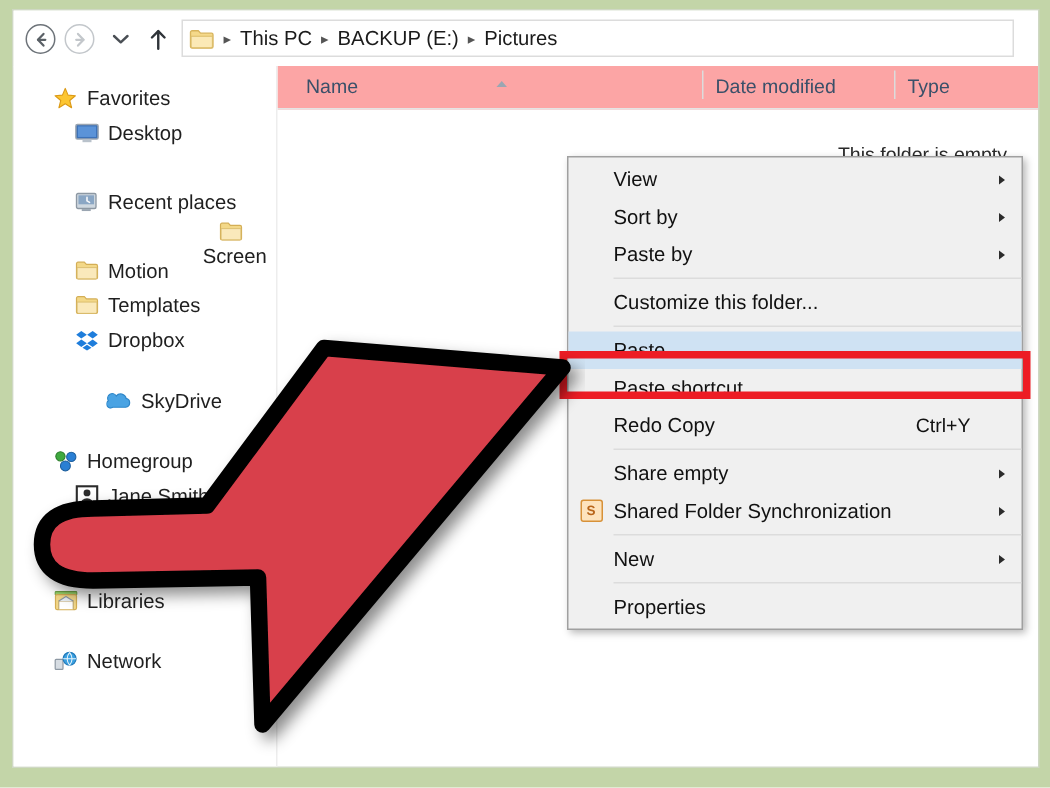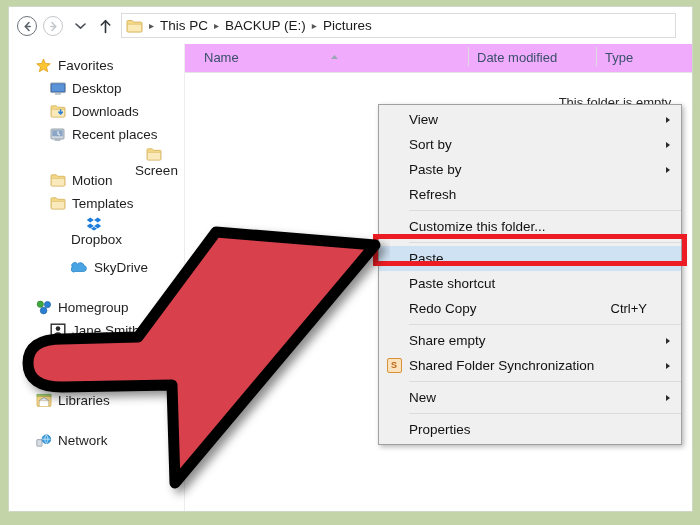--- a/index.html
+++ b/index.html
@@ -54,21 +54,21 @@
     font-family:"Liberation Sans", sans-serif;
   }
   .crumb-sep{
     color:#555;font-size:10px;padding:0 4px 0 4px;
     display:inline-flex;align-items:center;
   }
 
   
   .colhead{
     position:absolute;left:175px;top:37px;width:508px;height:28px;
-    background:#f0abfc;border-bottom:1px solid #e4e4e4;
+    background:#fca5a5;border-bottom:1px solid #e4e4e4;
   }
   .colhead .ch{
     position:absolute;top:6px;font-size:13px;color:#3a5069;
     font-family:"Liberation Sans", sans-serif;white-space:nowrap;
   }
   .colhead .divider{position:absolute;top:3px;width:1px;height:19px;background:#dcdcdc;}
   .sortcaret{position:absolute;left:146px;top:2px;}
 
   
   .sidebar{
@@ -226,30 +226,20 @@
         <span class="ic">
           <svg width="16" height="14" viewBox="0 0 16 14" aria-hidden="true">
             <rect x="0.6" y="1" width="14.8" height="9.6" rx="1" fill="#3d72b8" stroke="#9aa5b1" stroke-width="1"></rect>
             <rect x="2" y="2.3" width="12" height="7" fill="#5b93d8"></rect>
             <rect x="5" y="11" width="6" height="1.8" fill="#b9c2cb"></rect>
           </svg>
         </span>
         <span class="lbl">Desktop</span>
       </div>
 
-      <div class="nav-item" style="top:56px;padding-left:40px;">
-        <span class="ic">
-          <svg width="16" height="15" viewBox="0 0 16 15" aria-hidden="true">
-            <path d="M1 2.8 a1 1 0 0 1 1-1 h4.2 l1.4 1.5 H14 a1 1 0 0 1 1 1 V12 a1 1 0 0 1-1 1 H2 a1 1 0 0 1-1-1 Z" fill="#f3d888" stroke="#d4ae55" stroke-width=".8"></path>
-            <path d="M1.4 5.4 H14.6 V11.9 a1 1 0 0 1-1 1 H2.4 a1 1 0 0 1-1-1 Z" fill="#fae9bb" stroke="#d9bb6b" stroke-width=".6"></path>
-            <path d="M10.6 6 v3.2 M8.9 8.2 L10.6 10 L12.3 8.2" stroke="#2a7fd4" stroke-width="1.6" fill="none" stroke-linecap="round" stroke-linejoin="round"></path>
-          </svg>
-        </span>
-        <span class="lbl">Downloads</span>
-      </div>
 
       <div class="nav-item" style="top:79px;padding-left:40px;">
         <span class="ic">
           <svg width="16" height="15" viewBox="0 0 16 15" aria-hidden="true">
             <rect x="1" y="2" width="13" height="10" rx="1" fill="#cfd8e0" stroke="#8d98a3" stroke-width=".9"></rect>
             <rect x="2.3" y="3.2" width="10.4" height="6" fill="#8aa6c4"></rect>
             <path d="M8 4.6 v2.3 l1.7 1" stroke="#f5f7fa" stroke-width="1.1" fill="none" stroke-linecap="round"></path>
             <rect x="4.5" y="12.4" width="6" height="1.3" fill="#9aa5b1"></rect>
           </svg>
         </span>
@@ -279,21 +269,21 @@
       <div class="nav-item" style="top:148px;padding-left:40px;">
         <span class="ic">
           <svg width="16" height="15" viewBox="0 0 16 15" aria-hidden="true">
             <path d="M1 2.8 a1 1 0 0 1 1-1 h4.2 l1.4 1.5 H14 a1 1 0 0 1 1 1 V12 a1 1 0 0 1-1 1 H2 a1 1 0 0 1-1-1 Z" fill="#f3d888" stroke="#d4ae55" stroke-width=".8"></path>
             <path d="M1.4 5.4 H14.6 V11.9 a1 1 0 0 1-1 1 H2.4 a1 1 0 0 1-1-1 Z" fill="#fae9bb" stroke="#d9bb6b" stroke-width=".6"></path>
           </svg>
         </span>
         <span class="lbl">Templates</span>
       </div>
 
-      <div class="nav-item" style="top:171px;flex-direction:column;">
+      <div class="nav-item" style="top:171px;padding-left:40px;">
         <span class="ic">
           <svg width="16" height="15" viewBox="0 0 16 15" aria-hidden="true">
             <path d="M4.2 1.6 L0.8 4.1 L4.2 6.6 L7.9 4.1 Z" fill="#1e7ddb"></path>
             <path d="M11.8 1.6 L15.2 4.1 L11.8 6.6 L8.1 4.1 Z" fill="#1e7ddb"></path>
             <path d="M4.2 7.4 L0.8 9.9 L4.2 12.4 L7.9 9.9 Z" fill="#1e7ddb"></path>
             <path d="M11.8 7.4 L15.2 9.9 L11.8 12.4 L8.1 9.9 Z" fill="#1e7ddb"></path>
             <path d="M8 10.8 L5 12.8 L8 14.6 L11 12.8 Z" fill="#1e7ddb"></path>
           </svg>
         </span>
         <span class="lbl">Dropbox</span>
@@ -382,24 +372,20 @@
       <span class="mtext">Sort by</span>
       <span class="arrow"></span>
     </div>
 
     <div class="mi">
       <span class="gutter"></span>
       <span class="mtext">Paste by</span>
       <span class="arrow"></span>
     </div>
 
-    <div class="mi">
-      <span class="gutter"></span>
-      <span class="mtext">Refresh</span>
-    </div>
 
     <div class="msep"></div>
 
     <div class="mi">
       <span class="gutter"></span>
       <span class="mtext">Customize this folder...</span>
     </div>
 
     <div class="msep"></div>
 

